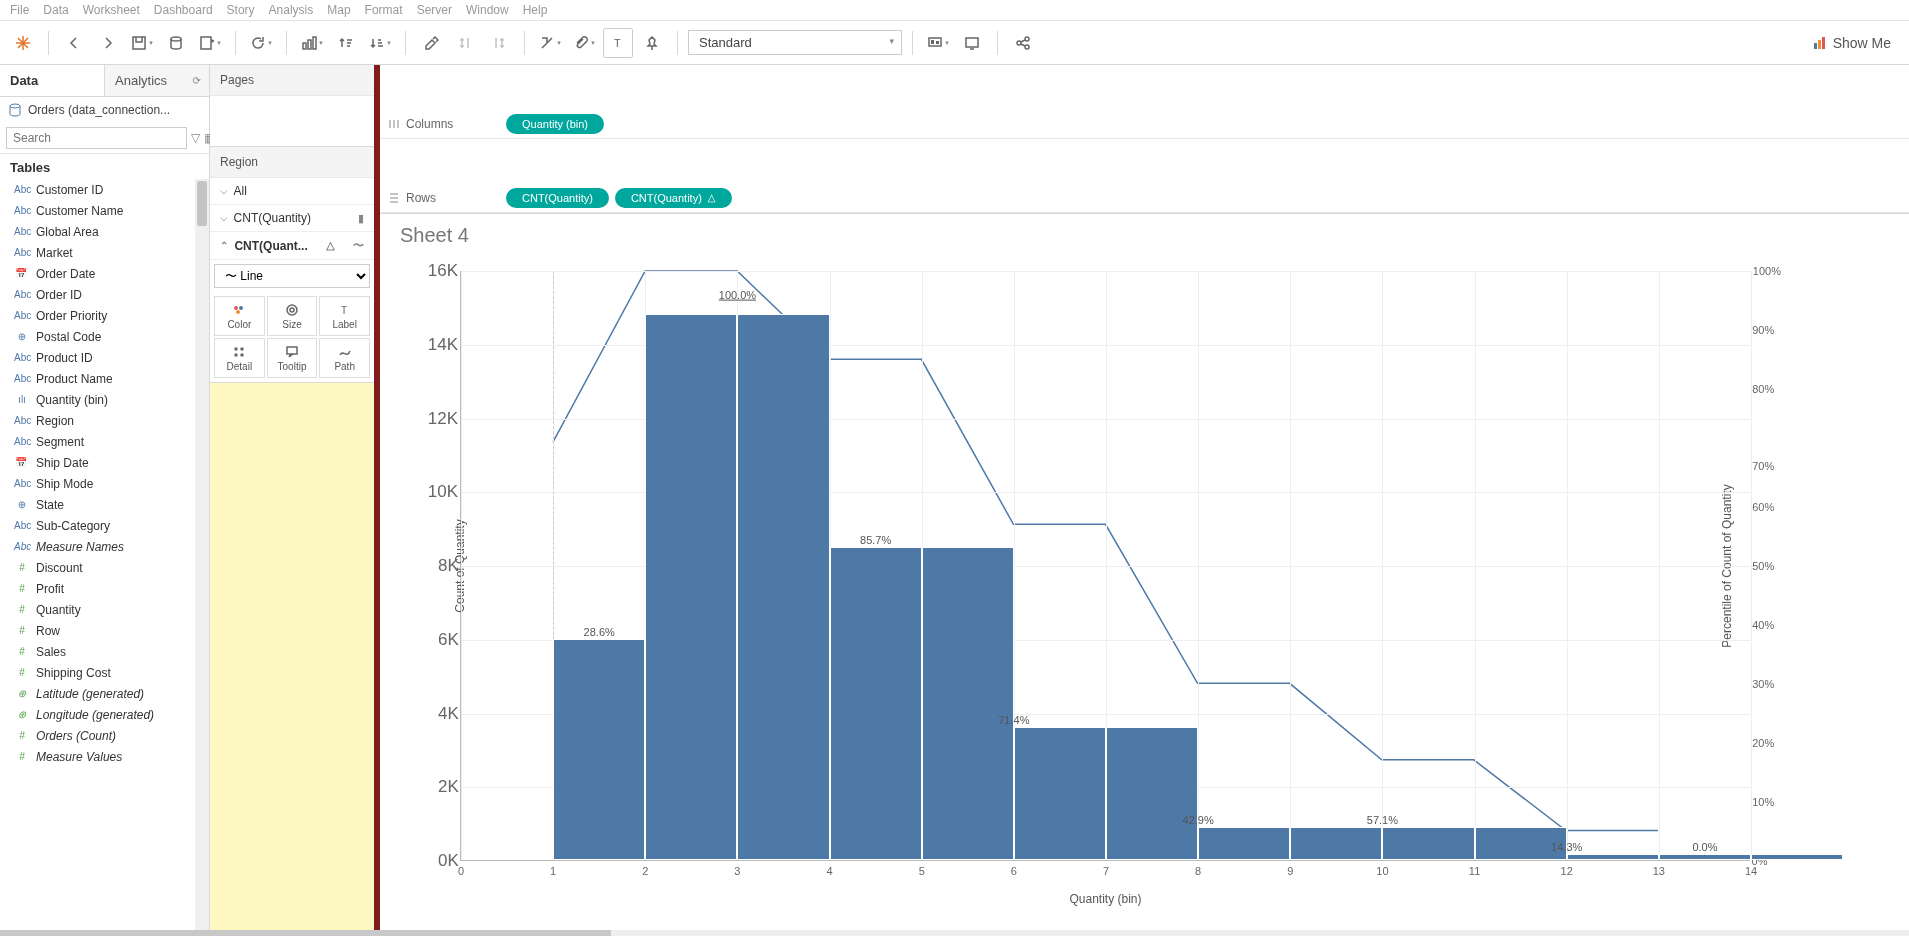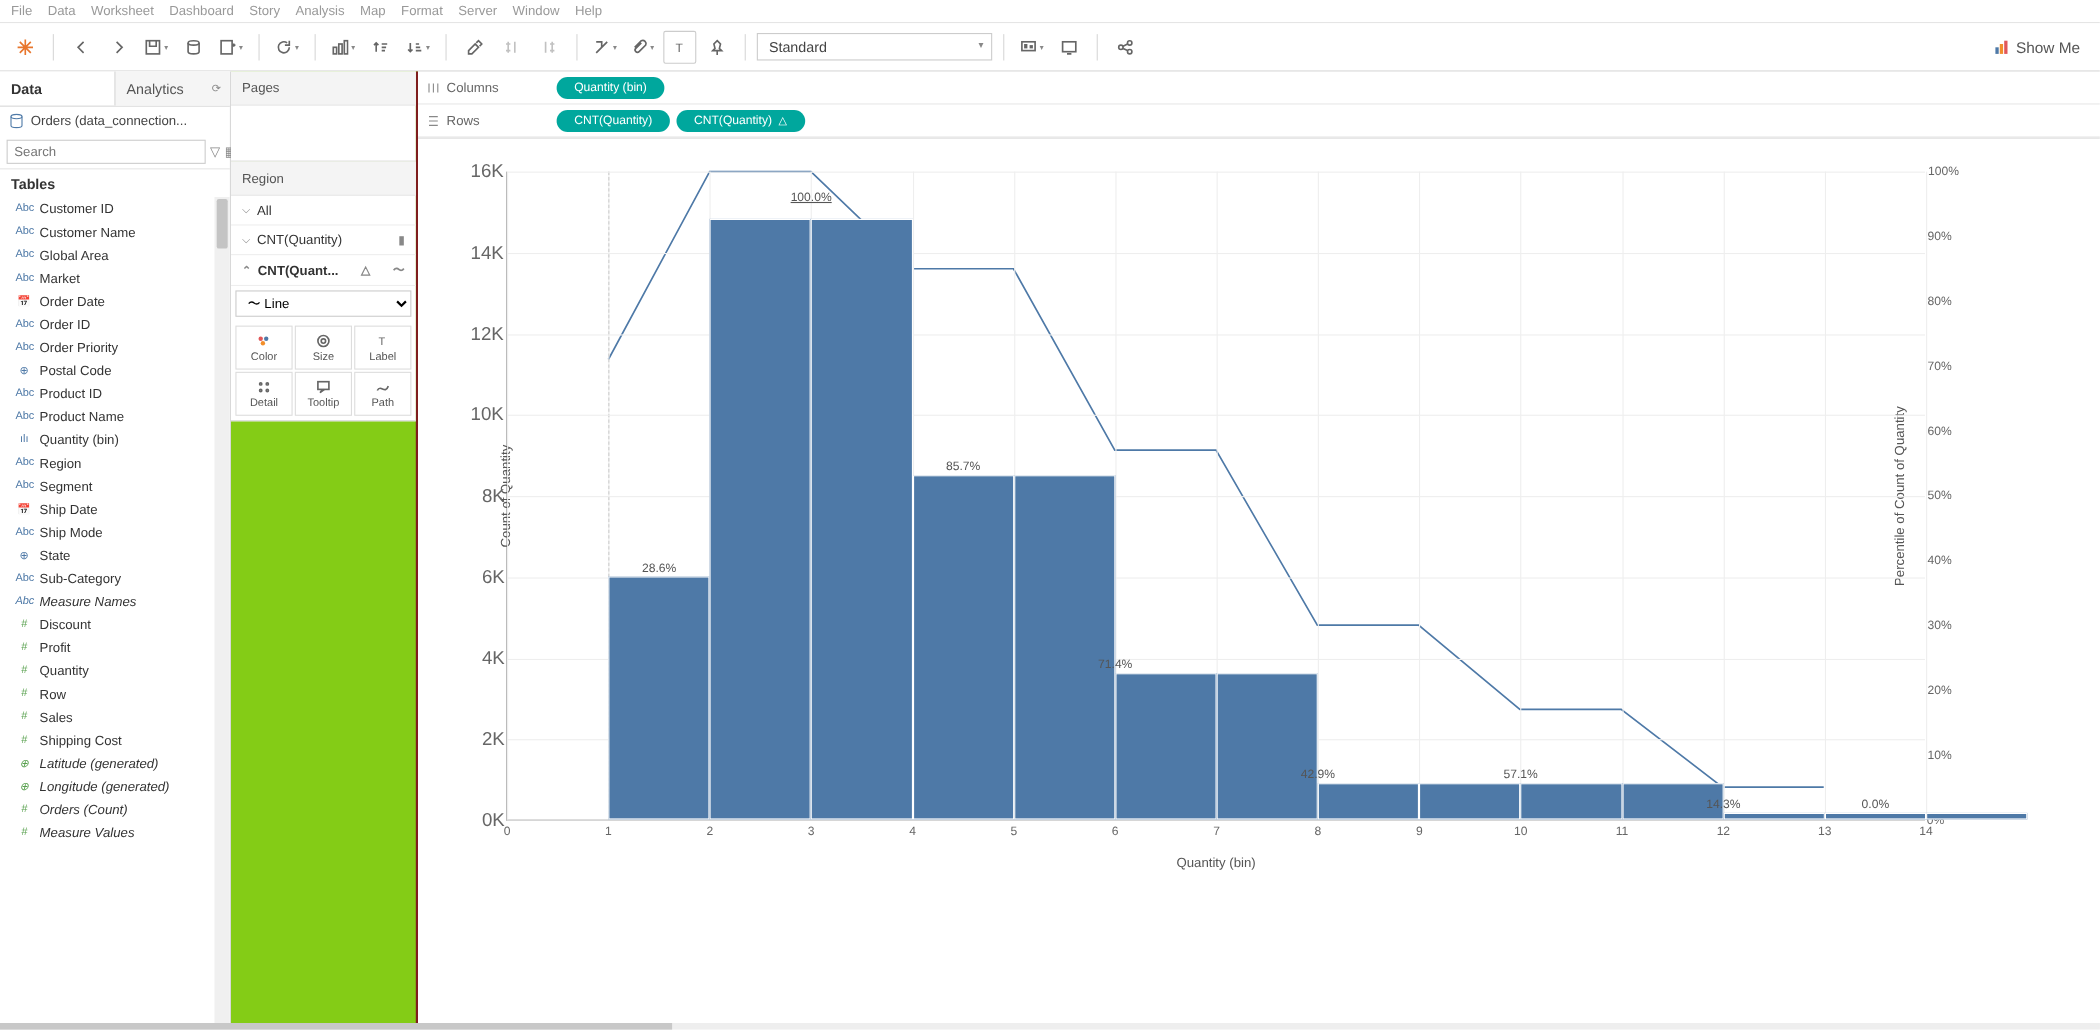--- a/index.html
+++ b/index.html
@@ -39,38 +39,38 @@
 .fi.abc { color: #4e79a7; }
 .fi.date { color: #4e79a7; }
 .fi.bin { color: #4e79a7; }
 .fi.geo { color: #4e79a7; }
 .fi.num { color: #59a14f; }
 .fi.numgeo { color: #59a14f;}
 .field.ital { font-style: italic; }
 .scrollbar-v { position:absolute; right:0; top:0; width:14px; height:100%; background:#f0f0f0;}
 .scrollthumb { position:absolute; right:2px; top:2px; width:10px; height:45px; background:#c4c4c4; border-radius:2px;}
 
-.midpanel { width: 170px; border-right: 2px solid #7f1d1d; background: #84cc16; display:flex; flex-direction:column;}
+.midpanel { width: 170px; border-right: 6px solid #7f1d1d; background: #fef9c3; display:flex; flex-direction:column;}
 .shelf { border-bottom: 1px solid #d8d8d8; background: #fff; margin-bottom: 0;}
 .shelf-hdr { padding: 8px 10px; font-size: 12px; color: #555; background:#f4f4f4; border-bottom:1px solid #e8e8e8;}
 .shelf-body { min-height: 50px; padding: 4px; }
 .marks-hdr { padding: 8px 10px; font-size: 12px; color: #555; background:#f4f4f4; border-bottom:1px solid #e8e8e8;}
 .marks-row { display:flex; align-items:center; padding: 6px 10px; gap:6px; font-size:12px; border-bottom:1px solid #eee; cursor:default;}
 .marks-row .chev { font-size:10px; color:#888;}
 .marks-row.bold { font-weight:600;}
 .marks-row .rico { margin-left:auto; font-size:11px; color:#888;}
 .mark-type { padding:4px;}
 .mark-type-sel { width:100%; border:1px solid #ccc; padding:3px 6px; font-size:12px; background:#fff;}
 .mark-grid { display:grid; grid-template-columns: repeat(3, 1fr); gap:2px; padding:4px;}
 .mark-cell { border:1px solid #ddd; background:#fff; height:40px; display:flex; flex-direction:column; align-items:center; justify-content:center; font-size:10px; color:#555; gap:2px;}
 .mark-cell svg{ width:14px;height:14px; stroke:#666; fill:none; stroke-width:1.5;}
 
 .vizpanel { flex: 1; display: flex; flex-direction: column; }
 .colrow-shelves { border-bottom: 1px solid #d8d8d8; }
-.cr-row { display: flex; align-items: center; height: 30px; border-bottom: 1px solid #e8e8e8; }
+.cr-row { display: flex; align-items: center; height: 30px; border-bottom: 1px solid #e8e8e8; margin-top: 44px; }
 .cr-label { width: 120px; padding-left: 8px; display:flex; align-items:center; gap:6px; color:#666; font-size:12px;}
 .cr-label svg{width:12px;height:12px;stroke:#888;fill:none;}
 .cr-body { flex:1; display:flex; align-items:center; gap:6px; padding-left:6px;}
 .pill { background:#00a79d; color:#fff; padding:4px 16px; border-radius:12px; font-size:11px; display:flex; align-items:center; gap:6px;}
 .pill.agg { background:#00a79d;}
 .pill .delta { font-size:10px;}
 .viz-area { flex:1; padding: 10px 20px; position:relative; overflow:hidden;}
 .sheet-title { font-size: 20px; color:#777; margin-bottom:4px; font-weight:400;}
 .chart { position:relative; width:1420px; height:670px; }
 .plot { position:absolute; left:60px; top:20px; right:70px; bottom:60px; border-left:1px solid #bbb; border-bottom:1px solid #bbb;}
@@ -479,20 +479,21 @@
         <div class="cr-body">
           <div class="pill agg">CNT(Quantity)</div>
           <div class="pill agg">
               <span>CNT(Quantity)</span>
               <span class="delta">△</span>
             </div>
         </div>
       </div>
     </div>
     <div class="viz-area">
+      <div class="sheet-title">Sheet 4</div>
       <div class="chart">
         <div class="plot" id="plot">
           <div class="ylabel">Count of Quantity</div>
           <div class="ylabel2">Percentile of Count of Quantity</div>
           <div class="xlabel">Quantity (bin)</div>
           <svg class="line-svg" id="linesvg" viewBox="0 0 1290 590" preserveAspectRatio="none">
               <polyline id="pline" points="92.14285714285714,171.10000000000002 184.28571428571428,0 276.4285714285714,0 368.57142857142856,88.5 460.7142857142857,88.5 552.8571428571428,253.70000000000005 645,253.70000000000005 737.1428571428571,413 829.2857142857143,413 921.4285714285714,489.7 1013.5714285714286,489.7 1105.7142857142856,560.5 1197.857142857143,560.5"></polyline>
             </svg>
         <div class="gridline-v" style="left: 0px;"></div>
             <div class="xtick" style="left: 0px;">0</div>
@@ -542,21 +543,21 @@
             <div class="ytick" style="top: 73.75px;">14K</div>
             <div class="gridline-h" style="top: 0px;"></div>
             <div class="ytick" style="top: 0px;">16K</div>
             <div class="ytick2" style="top: 590px;">0%</div>
             <div class="ytick2" style="top: 531px;">10%</div>
             <div class="ytick2" style="top: 472px;">20%</div>
             <div class="ytick2" style="top: 413px;">30%</div>
             <div class="ytick2" style="top: 354px;">40%</div>
             <div class="ytick2" style="top: 295px;">50%</div>
             <div class="ytick2" style="top: 236px;">60%</div>
-            <div class="ytick2" style="top: 177px;">70%</div>
+            <div class="ytick2" style="top: 195px;">70%</div>
             <div class="ytick2" style="top: 118px;">80%</div>
             <div class="ytick2" style="top: 59px;">90%</div>
             <div class="ytick2" style="top: 0px;">100%</div>
             <div class="bar" style="left: 92.1429px; width: 92.1429px; height: 221.25px;"></div>
             <div class="bar" style="left: 184.286px; width: 92.1429px; height: 545.75px;"></div>
             <div class="bar" style="left: 276.429px; width: 92.1429px; height: 545.75px;"></div>
             <div class="bar" style="left: 368.571px; width: 92.1429px; height: 313.438px;"></div>
             <div class="bar" style="left: 460.714px; width: 92.1429px; height: 313.438px;"></div>
             <div class="bar" style="left: 552.857px; width: 92.1429px; height: 132.75px;"></div>
             <div class="bar" style="left: 645px; width: 92.1429px; height: 132.75px;"></div>

